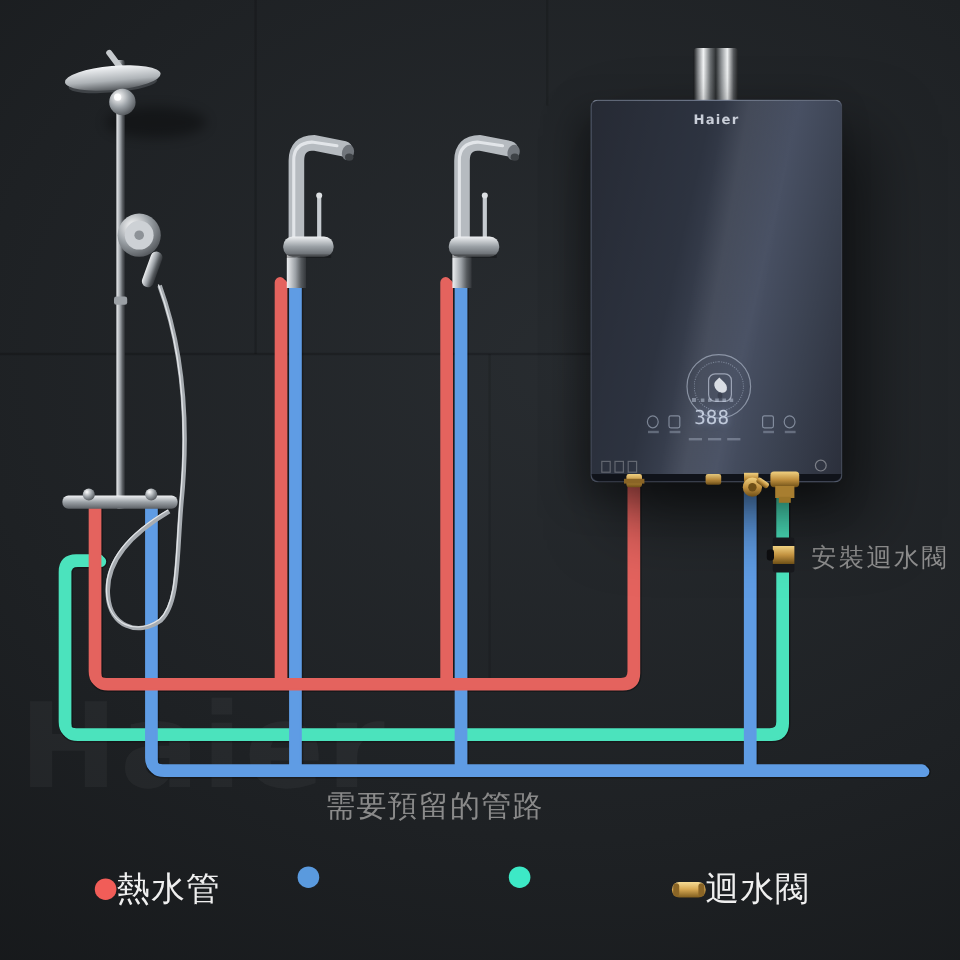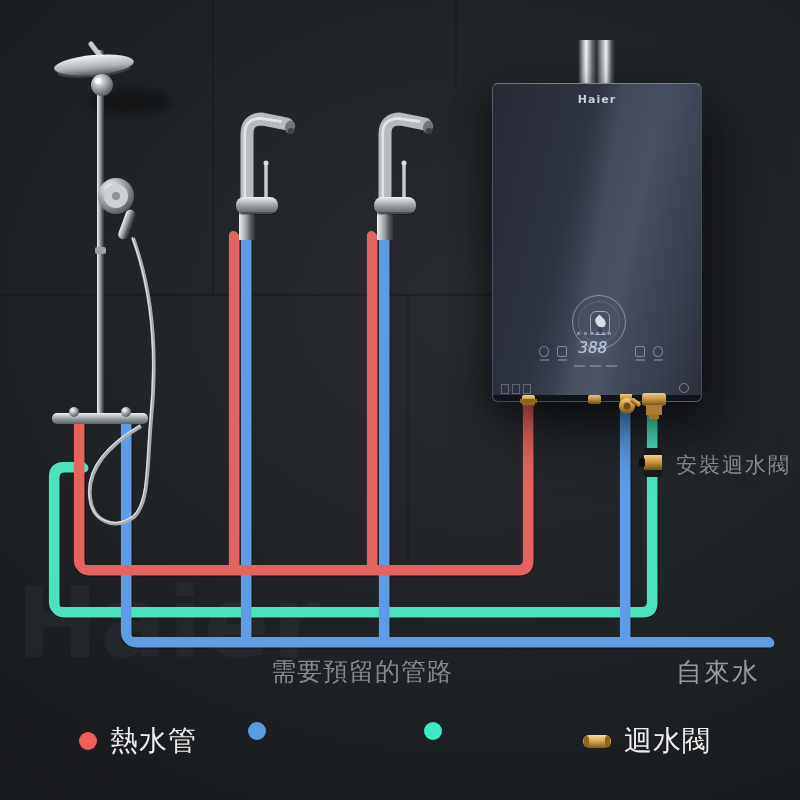--- a/index.html
+++ b/index.html
@@ -52,36 +52,36 @@
   .dial-ticks{position:absolute;inset:5px;border-radius:50%;border:1.5px dotted rgba(170,182,202,.5);}
   .dial-core{position:absolute;left:50%;top:50%;width:18px;height:22px;margin:-11px 0 0 -9px;
     border:1px solid rgba(200,208,224,.65);border-radius:6px;}
   .flame{position:absolute;left:50%;top:4px;width:9px;height:12px;margin-left:-4.5px;
     background:#d9dde4;border-radius:50% 0 50% 50%;transform:rotate(-45deg);}
   .flame-dot{position:absolute;left:50%;bottom:2px;width:4px;height:5px;margin-left:-2px;
     background:#3a4050;border-radius:50%;}
   .disp-dots{left:84px;top:248px;width:34px;height:0;border-top:3px dotted rgba(205,215,232,.45);}
   .display{left:72px;top:254px;width:56px;height:24px;text-align:center;
     font-family:"DejaVu Sans Mono","Liberation Mono",monospace;font-size:16px;
-    color:rgba(218,228,244,.8);text-shadow:0 0 6px rgba(180,200,255,.35);font-style:italic;}
+    color:rgba(218,228,244,.8);text-shadow:0 0 6px rgba(180,200,255,.35);}
   .disp-labels{left:76px;top:281px;width:52px;display:flex;gap:5px;justify-content:center;}
   .disp-labels div{width:11px;height:2px;background:rgba(205,215,232,.32);}
   .cluster{display:flex;gap:8px;}
   .cl-left{left:46px;top:262px;}
   .cl-right{left:142px;top:262px;}
   .mini{display:flex;flex-direction:column;align-items:center;gap:2px;}
   .mini-box{width:8px;height:9px;border:1px solid rgba(200,212,230,.5);border-radius:2px;}
   .mini-box.round{border-radius:50%;}
   .mini-line{width:9px;height:2px;background:rgba(200,212,230,.32);}
   .certs{left:8px;bottom:7px;display:flex;gap:3px;}
   .certs div{width:6px;height:8px;border:1px solid rgba(255,255,255,.26);}
   .service-dot{right:12px;bottom:8px;width:8px;height:8px;border-radius:50%;
     border:1.2px solid rgba(255,255,255,.36);}
   
-  .legend-item{position:absolute;top:722px;display:flex;align-items:center;gap:13px;z-index:4;font-family:Liberation Serif, serif;}
+  .legend-item{position:absolute;top:722px;display:flex;align-items:center;z-index:4;font-family:Liberation Serif, serif;}
   .legend-label{font-size:28px;color:#efefef;letter-spacing:1px;white-space:nowrap;}
   .dot{width:18px;height:18px;border-radius:50%;}
   .valve-icon{width:28px;height:13px;border-radius:6px;position:relative;
     background:linear-gradient(180deg,#f6dc96 0%,#d9ab55 45%,#7e5c1d 100%);}
   .valve-icon .cap{position:absolute;top:1px;bottom:1px;width:5px;background:#8a6526;border-radius:3px;}
   .valve-icon .cap.l{left:1px;} .valve-icon .cap.r{right:1px;}
 </style>
 </head>
 <body>
 
@@ -89,21 +89,20 @@
 
   <div class="seam" style="left:0;top:294px;width:492px;height:2px;opacity:.6;"></div>
   <div class="seam" style="left:212px;top:0;width:2px;height:295px;opacity:.5;"></div>
   <div class="seam" style="left:407px;top:295px;width:2px;height:270px;opacity:.35;"></div>
   <div class="seam" style="left:455px;top:0;width:2px;height:88px;opacity:.4;"></div>
 
   <div class="abs wm-brand">Haier</div>
 
   <div class="abs ann ann-valve">安裝迴水閥</div>
   <div class="abs ann ann-reserved">需要預留的管路</div>
-  <div class="abs ann ann-tap">自來水</div>
 
   <svg id="pipes" class="abs" width="800" height="800" viewBox="0 0 800 800" xmlns="http://www.w3.org/2000/svg">
     <defs>
       <linearGradient id="chromeH" x1="0" y1="0" x2="1" y2="0">
         <stop offset="0" stop-color="#eef0f2"></stop>
           <stop offset="0.45" stop-color="#9ca1a6"></stop>
         <stop offset="0.75" stop-color="#55595d"></stop>
           <stop offset="1" stop-color="#33363a"></stop>
       </linearGradient>
       <linearGradient id="collarGrad" x1="0" y1="0" x2="0" y2="1">
@@ -252,21 +251,21 @@
   <div class="legend-item" style="left:79px;">
     <div class="dot" style="background: rgb(241, 93, 88);"></div>
     <div class="legend-label">熱水管</div>
   </div>
   <div class="legend-item" style="left:248px;">
     <div class="dot" style="background: rgb(90, 154, 222);"></div>
   </div>
   <div class="legend-item" style="left:424px;">
     <div class="dot" style="background: rgb(61, 233, 198);"></div>
   </div>
-  <div class="legend-item" style="left:583px;">
+  <div class="legend-item" style="left:560px;">
     <div class="valve-icon">
       <div class="cap l"></div>
       <div class="cap r"></div>
     </div>
     <div class="legend-label">迴水閥</div>
   </div>
 
 </div>
 
 </body></html>

